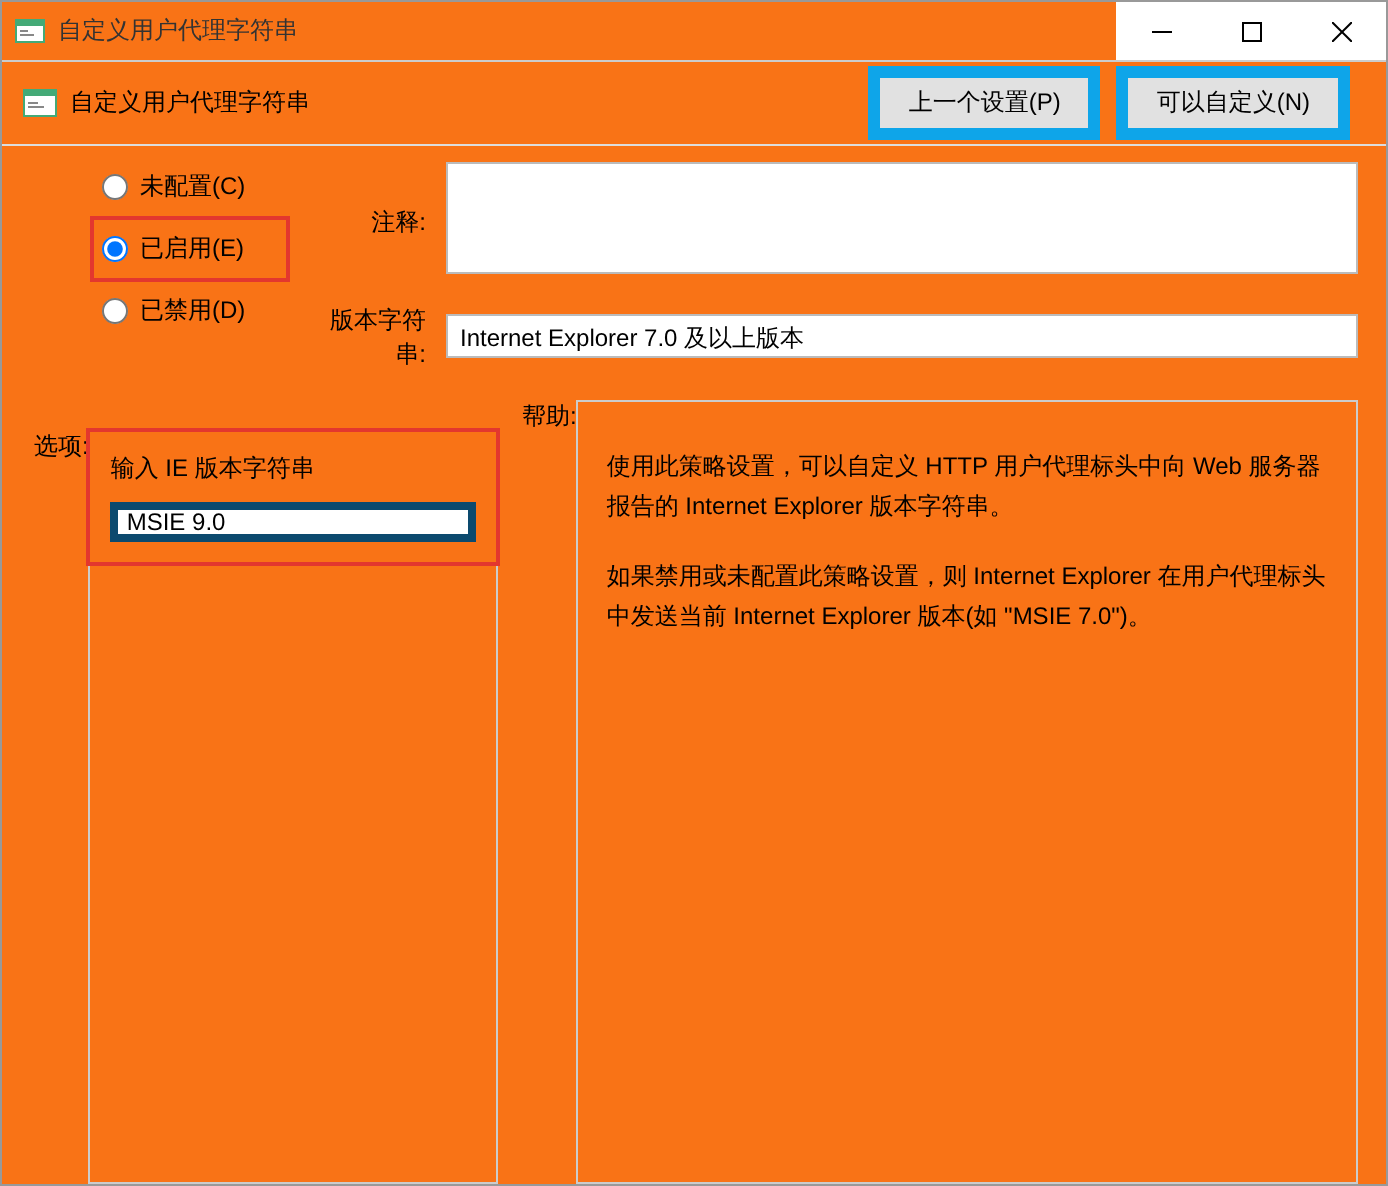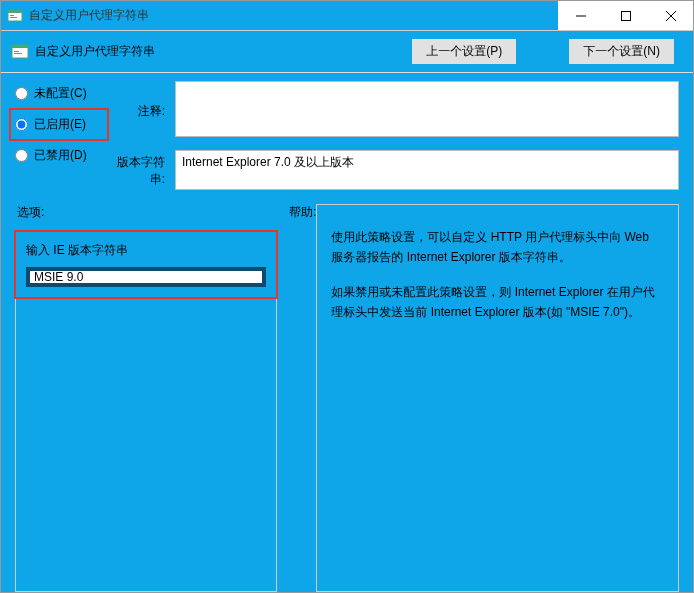--- a/index.html
+++ b/index.html
@@ -1,44 +1,44 @@
 <!DOCTYPE html>
 <html><head>
   <meta charset="utf-8">
   <style>
     * { box-sizing: border-box; margin: 0; padding: 0; }
     body { font-family: "Microsoft YaHei", "Segoe UI", sans-serif; font-size: 12px; color: #000; background: #fff; }
-    .window { width: 694px; height: 593px; border: 1px solid #999; background: #0ea5e9; display: flex; flex-direction: column; }
+    .window { width: 694px; height: 593px; border: 1px solid #999; background: #f97316; display: flex; flex-direction: column; }
     .titlebar { height: 30px; display: flex; align-items: center; border-bottom: 1px solid #ccc; padding-left: 6px; }
     .title-icon { width: 16px; height: 16px; margin-right: 6px; display: inline-flex; align-items: center; justify-content: center; }
     .title-text { font-size: 12px; color: #333; flex: 1; }
     .win-controls { display: flex; height: 100%; }
     .win-btn { width: 45px; height: 100%; display: flex; align-items: center; justify-content: center; background: #fff; border: none; cursor: pointer; color: #333; }
     
     .toolbar { height: 42px; display: flex; align-items: center; padding: 0 10px; border-bottom: 1px solid #ddd; }
     .toolbar-left { display: flex; align-items: center; gap: 6px; flex: 1; }
     .toolbar-icon { width: 18px; height: 18px; }
     .toolbar-title { font-size: 12px; }
     .toolbar-btns { display: flex; gap: 8px; margin-right: 8px; }
-    .nav-btn { padding: 4px 14px; font-size: 12px; border: 1px solid #0ea5e9; background: #e1e1e1; cursor: pointer; min-width: 92px; margin-left: 43px; }
+    .nav-btn { padding: 4px 14px; font-size: 12px; border: 6px solid #0ea5e9; background: #e1e1e1; cursor: pointer; min-width: 92px; }
     
-    .config-area { padding: 8px 14px 10px 14px; display: flex; gap: 0; }
+    .config-area { padding: 8px 14px 10px 14px; display: flex; gap: 12px; margin-left: 36px; }
     .radio-col { width: 88px; display: flex; flex-direction: column; gap: 14px; padding-top: 4px; }
     .radio-item { display: flex; align-items: center; gap: 6px; cursor: pointer; }
     .radio-item input { margin: 0; }
     .radio-highlight { border: 2px solid #e3372e; padding: 6px 4px; margin: -8px -6px; }
     .fields-col { flex: 1; display: flex; flex-direction: column; gap: 10px; }
     .field-row { display: flex; gap: 10px; align-items: center; }
     .field-label { width: 62px; text-align: right; padding-top: 2px; }
     .field-box { flex: 1; }
     .comment-box { width: 100%; height: 56px; border: 1px solid #bbb; resize: none; font-family: inherit; font-size: 12px; padding: 2px; overflow-y: scroll; }
-    .platform-box { width: 100%; height: 40px; border: 1px solid #bbb; font-family: inherit; font-size: 12px; padding: 2px 6px; background: #fff; line-height: 18px; }
+    .platform-box { width: 100%; height: 22px; border: 1px solid #bbb; font-family: inherit; font-size: 12px; padding: 2px 6px; background: #fff; line-height: 18px; }
     
     .lower { display: flex; padding: 4px 14px 0 14px; gap: 10px; flex: 1; min-height: 0; }
-    .lower-left { width: 262px; display: flex; flex-direction: column; }
+    .lower-left { width: 234px; display: flex; flex-direction: row; margin-top: 15px; }
     .lower-right { flex: 1; display: flex; flex-direction: row; }
     .lower-label { margin-bottom: 10px; padding-left: 2px; }
     .options-panel { flex: 1; border: 1px solid #ccc; padding: 10px; display: flex; flex-direction: column; gap: 8px; position: relative; }
     .options-highlight-wrapper { border: 2px solid #e3372e; padding: 10px; margin: -12px -12px 0 -12px; }
     .opt-title { margin-bottom: 8px; }
     .opt-input { width: 100%; border: 4px solid #0c4a6e; padding: 2px 4px; font-family: inherit; font-size: 12px; height: 20px; }
     .help-panel { flex: 1; border: 1px solid #ccc; padding: 22px 14px; line-height: 1.7; overflow-y: scroll; }
     .help-panel p { margin-bottom: 14px; }
   </style>
 </head>
@@ -83,21 +83,21 @@
             <rect x="1" y="2" width="16" height="13" fill="#fff" stroke="#4a7" stroke-width="1"></rect>
             <rect x="1" y="2" width="16" height="3" fill="#4a7"></rect>
             <rect x="3" y="8" width="5" height="1" fill="#888"></rect>
             <rect x="3" y="10" width="8" height="1" fill="#888"></rect>
           </svg>
       </span>
       <span class="toolbar-title">自定义用户代理字符串</span>
     </div>
     <div class="toolbar-btns">
       <button class="nav-btn">上一个设置(P)</button>
-      <button class="nav-btn">下一个设置(N)</button>
+      <button class="nav-btn">可以自定义(N)</button>
     </div>
   </div>
 
   <div class="config-area">
     <div class="radio-col">
       <label class="radio-item">
         <input type="radio" name="state" style="">
         <span>未配置(C)</span>
       </label>
       <div class="radio-highlight">

